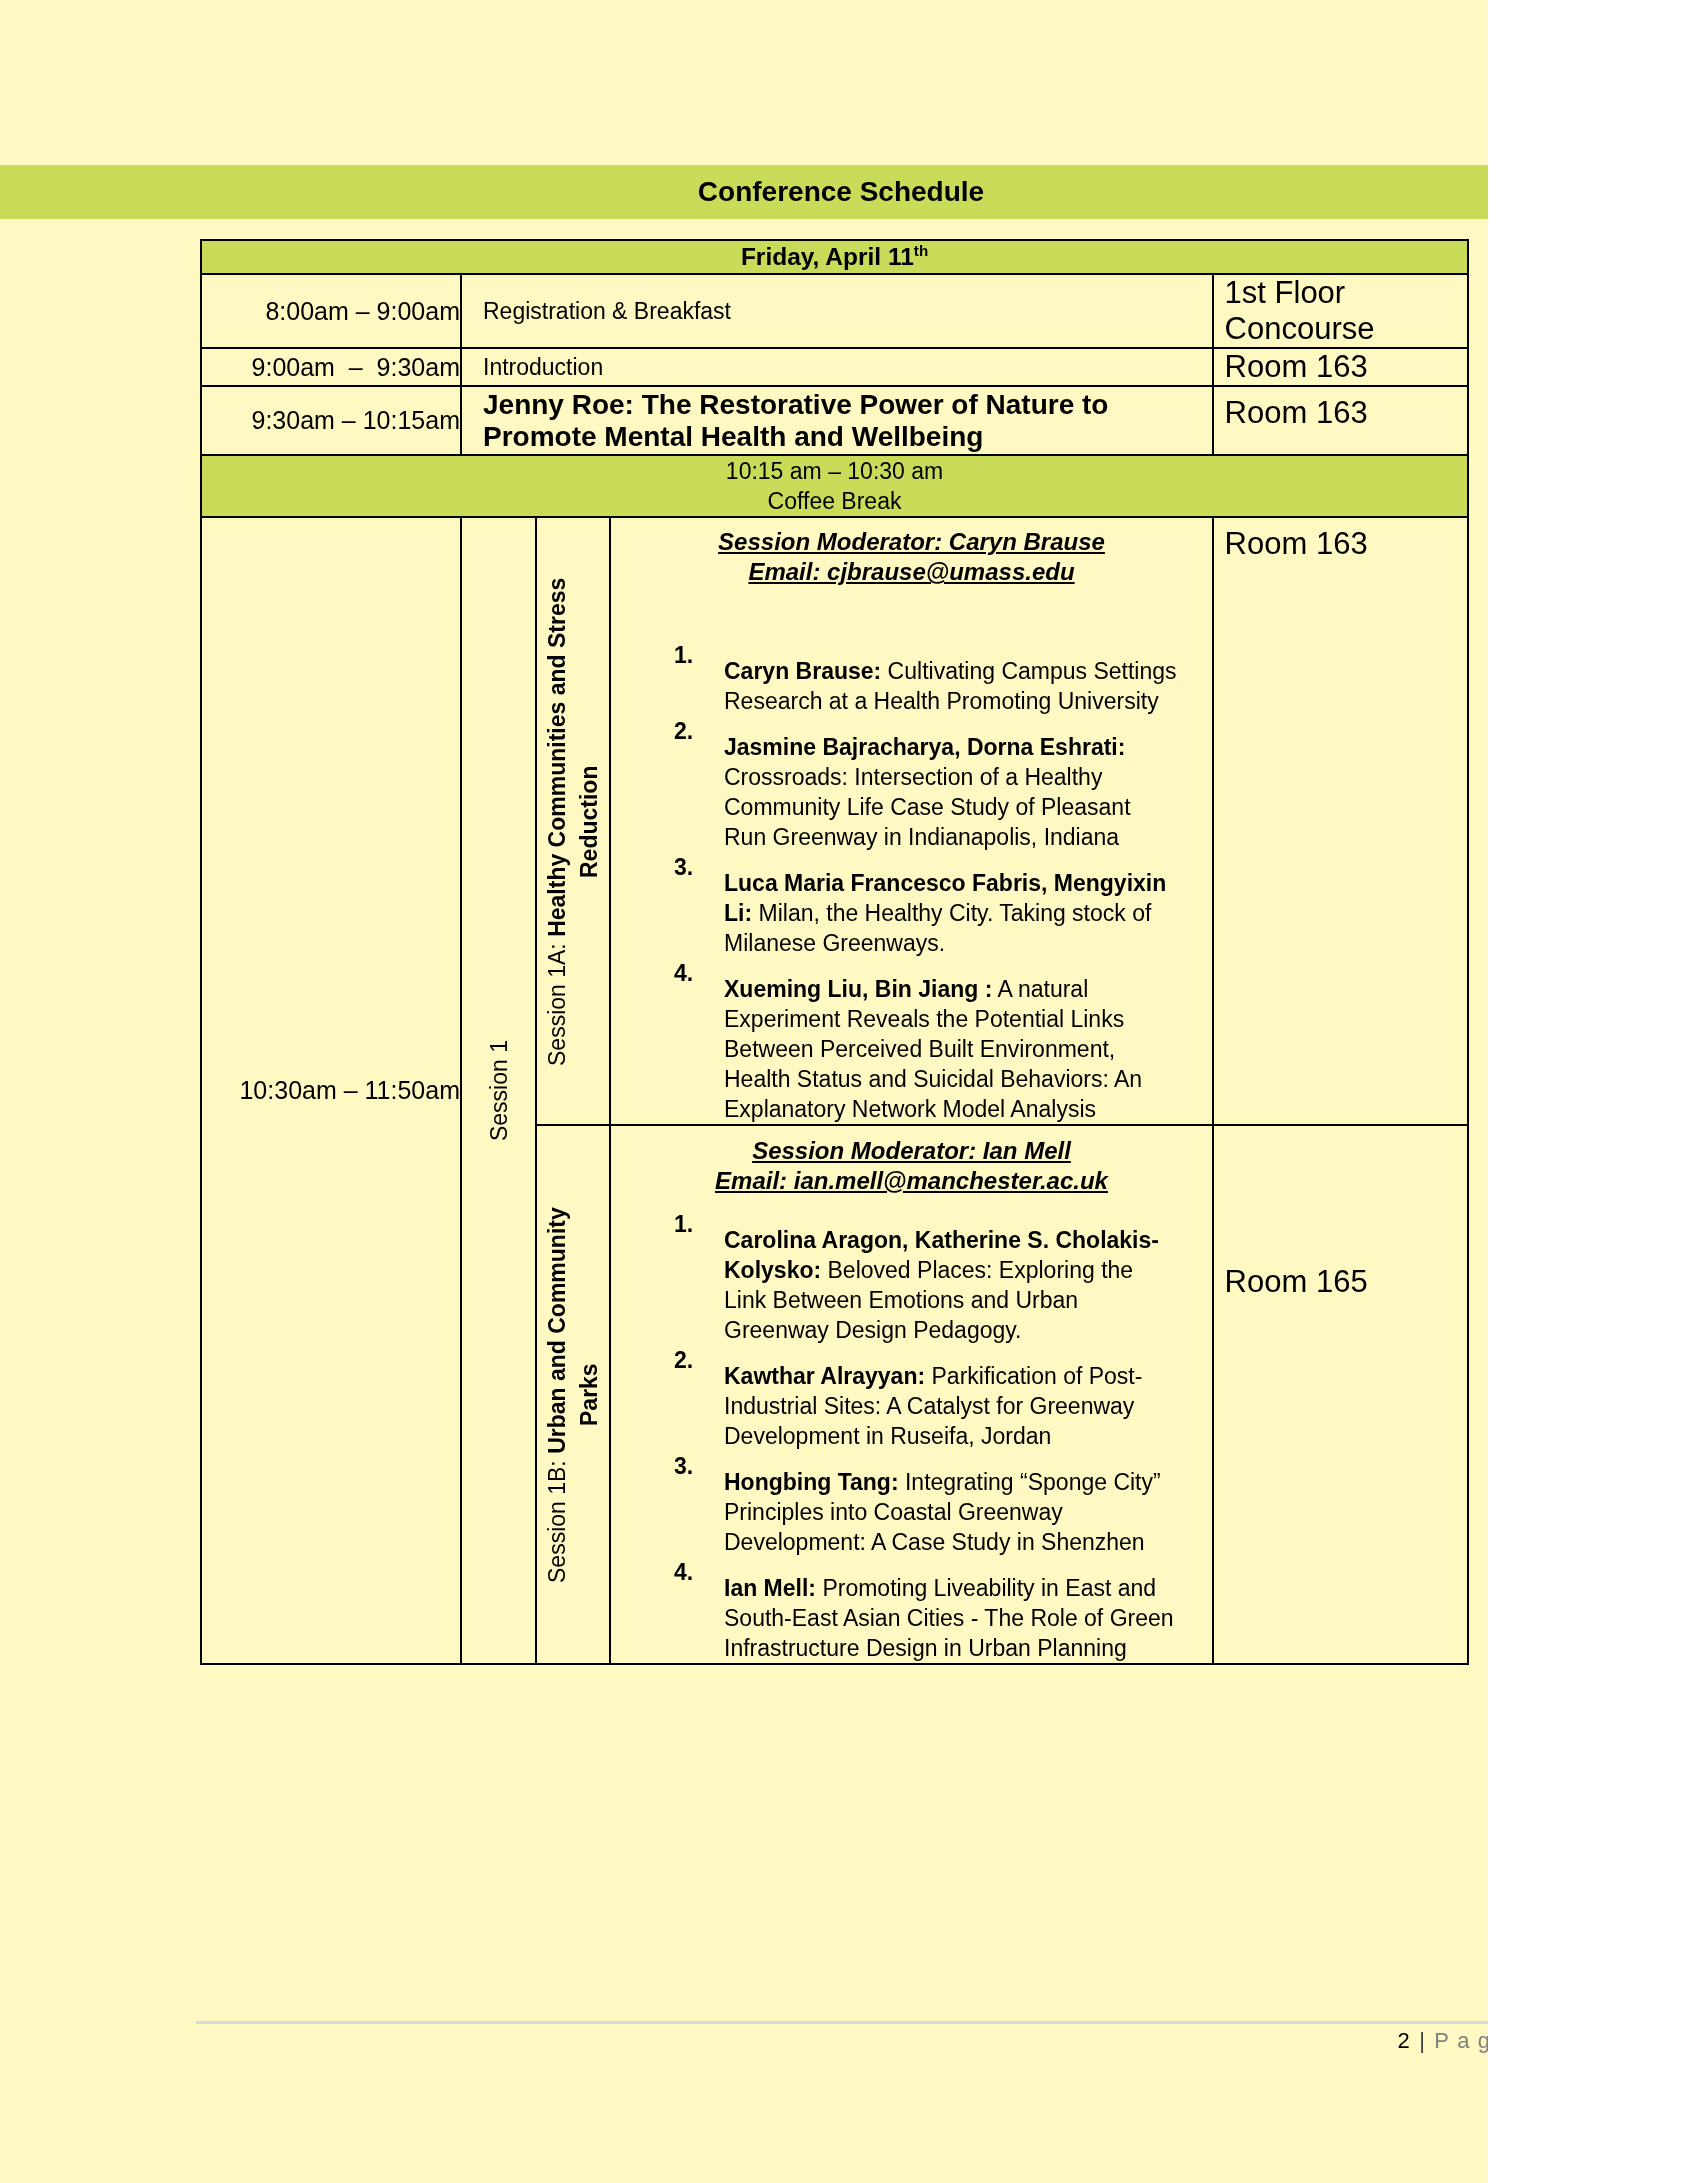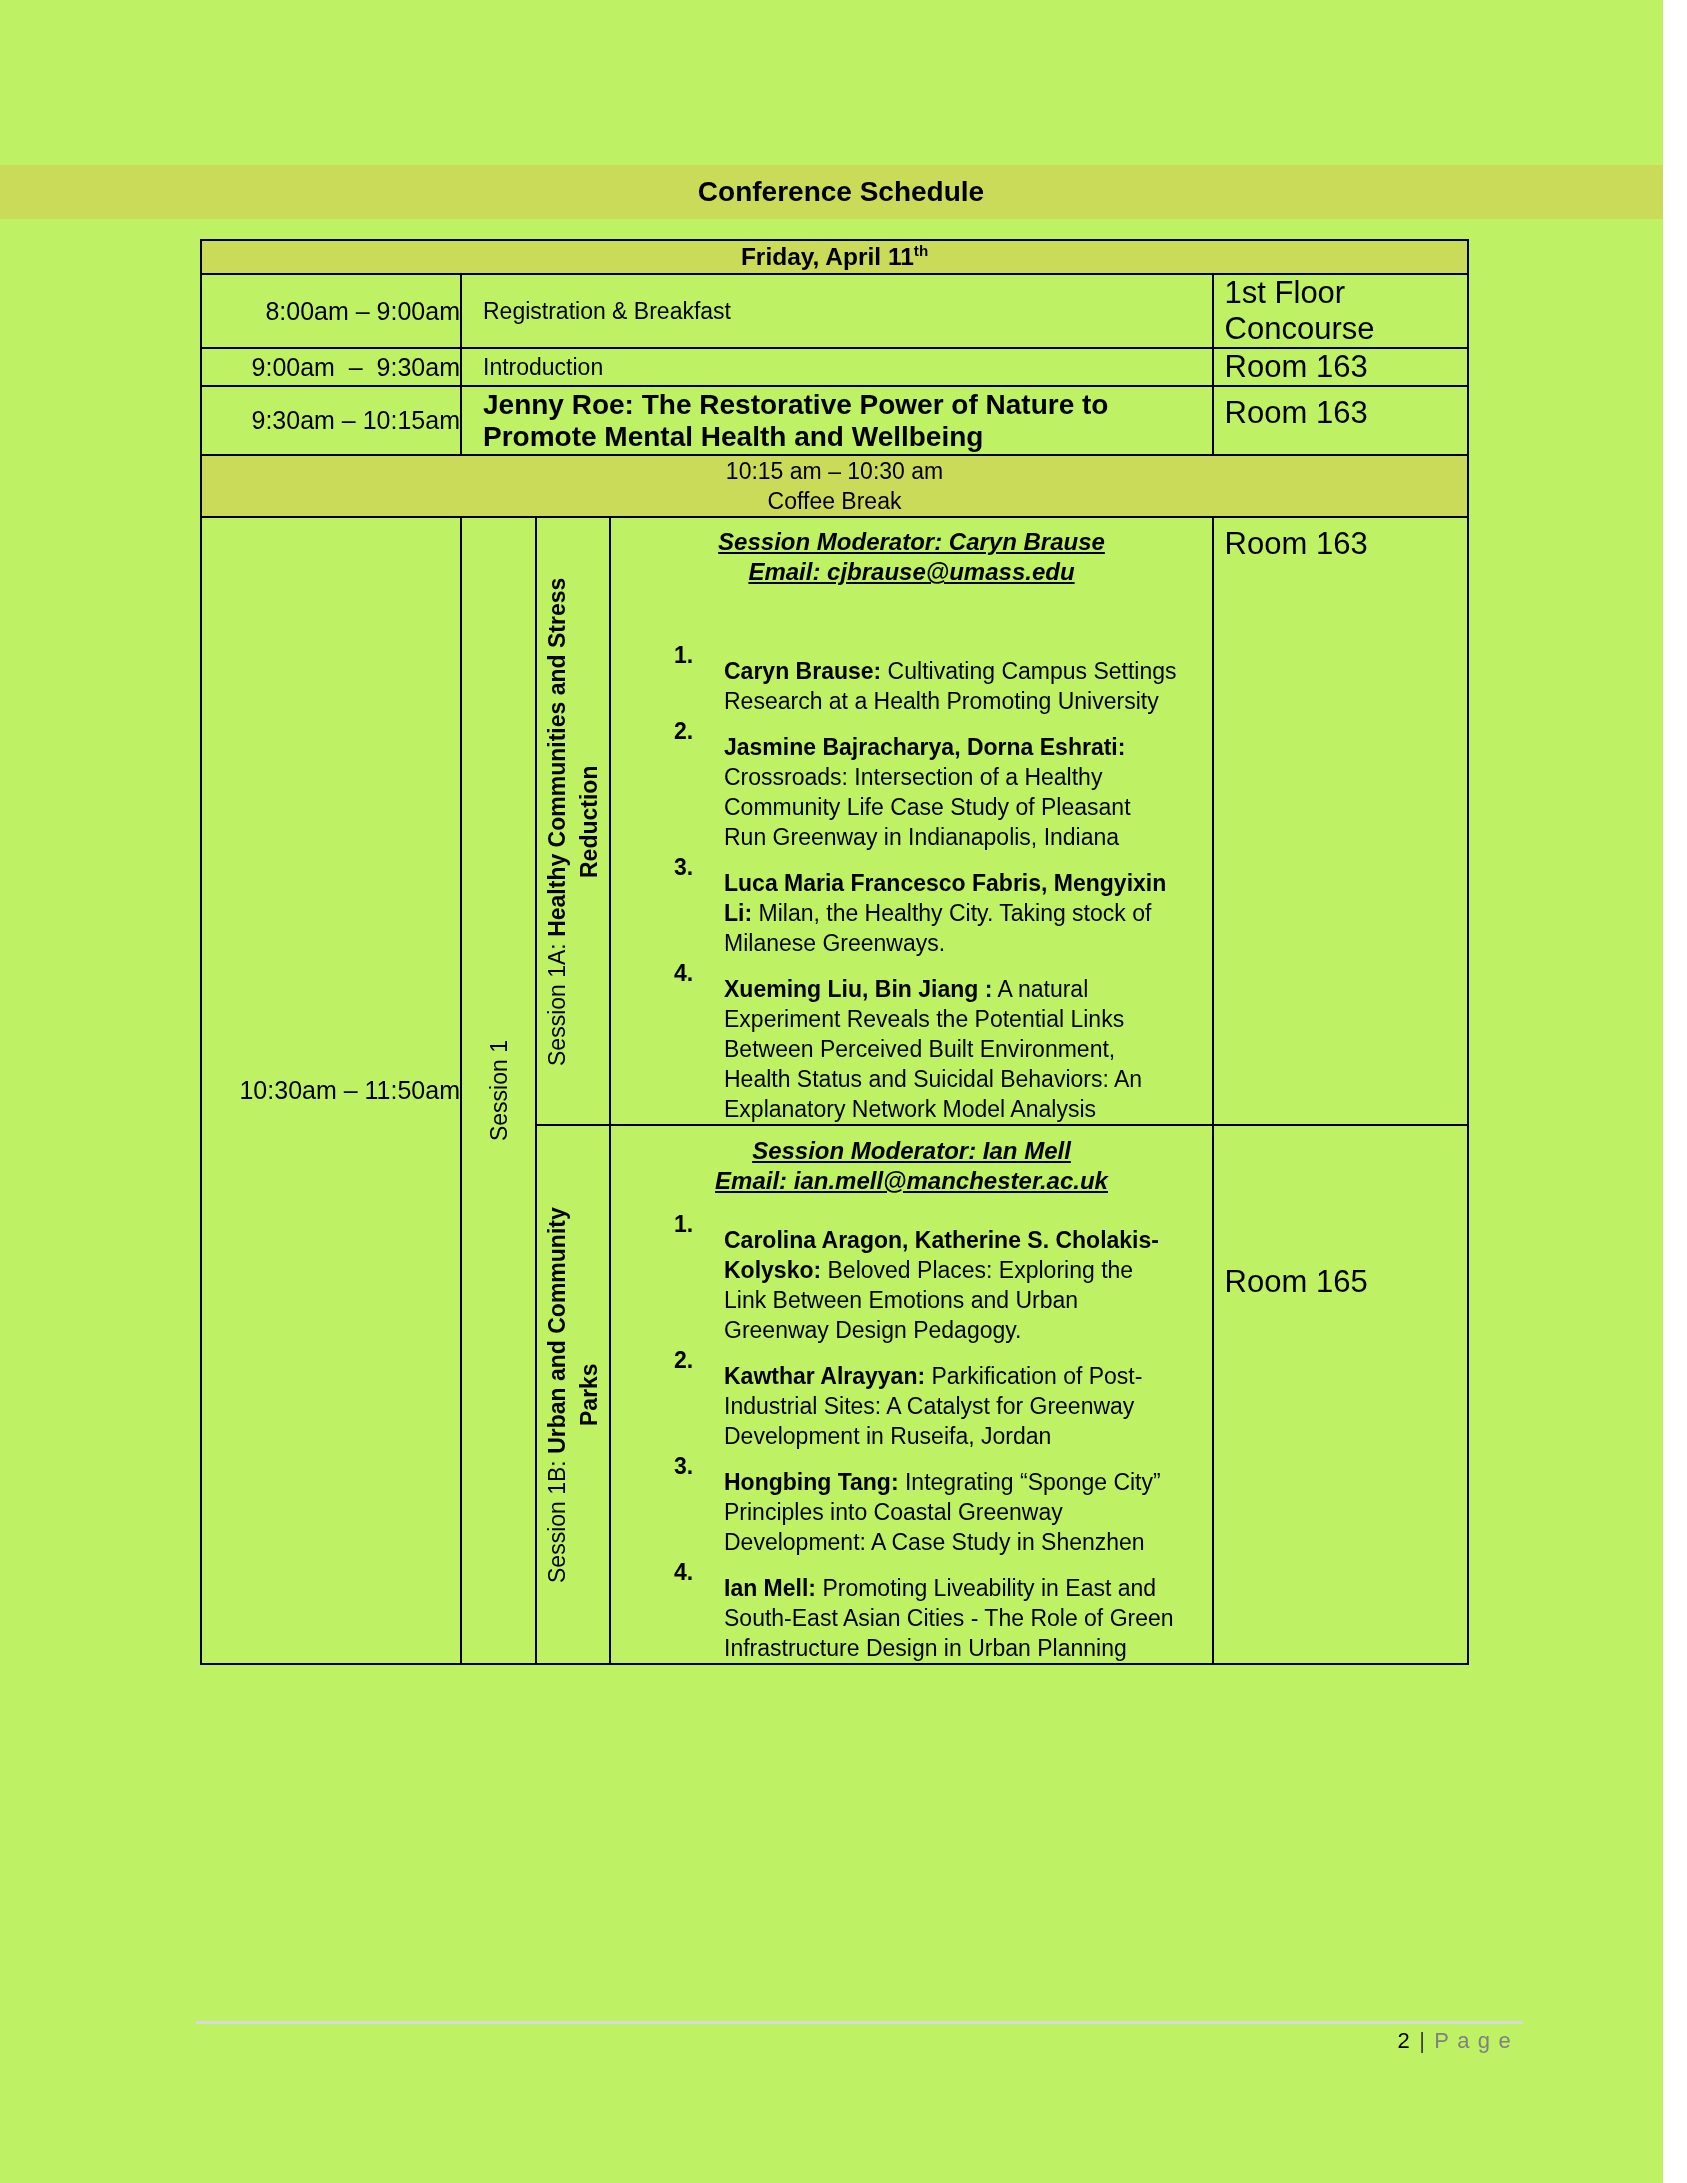--- a/index.html
+++ b/index.html
@@ -3,21 +3,21 @@
 <meta charset="utf-8">
 <style>
   * { margin:0; padding:0; box-sizing:border-box; }
   html,body { background:#ffffff; }
   body {
     width:1687px; height:2183px;
     font-family:"Liberation Sans", sans-serif;
     color:#000;
     position:relative;
   }
-  .page { position:relative; width:1663px; height:2183px; overflow:hidden; background:#bef264; }
+  .page { position:relative; width:1488px; height:2183px; overflow:hidden; background:#fef9c3; }
 
   
   .banner {
     position:absolute; left:0; top:165px; width:1682px; height:54px;
     background:#C9DB58;
     display:flex; align-items:center; justify-content:center;
     font-size:28px; font-weight:bold;
   }
 
   

